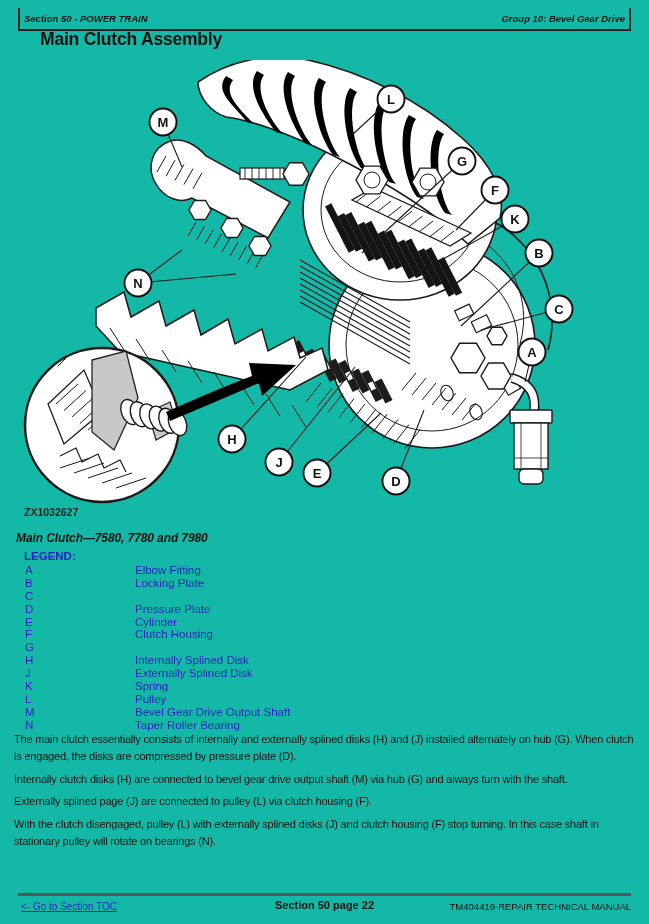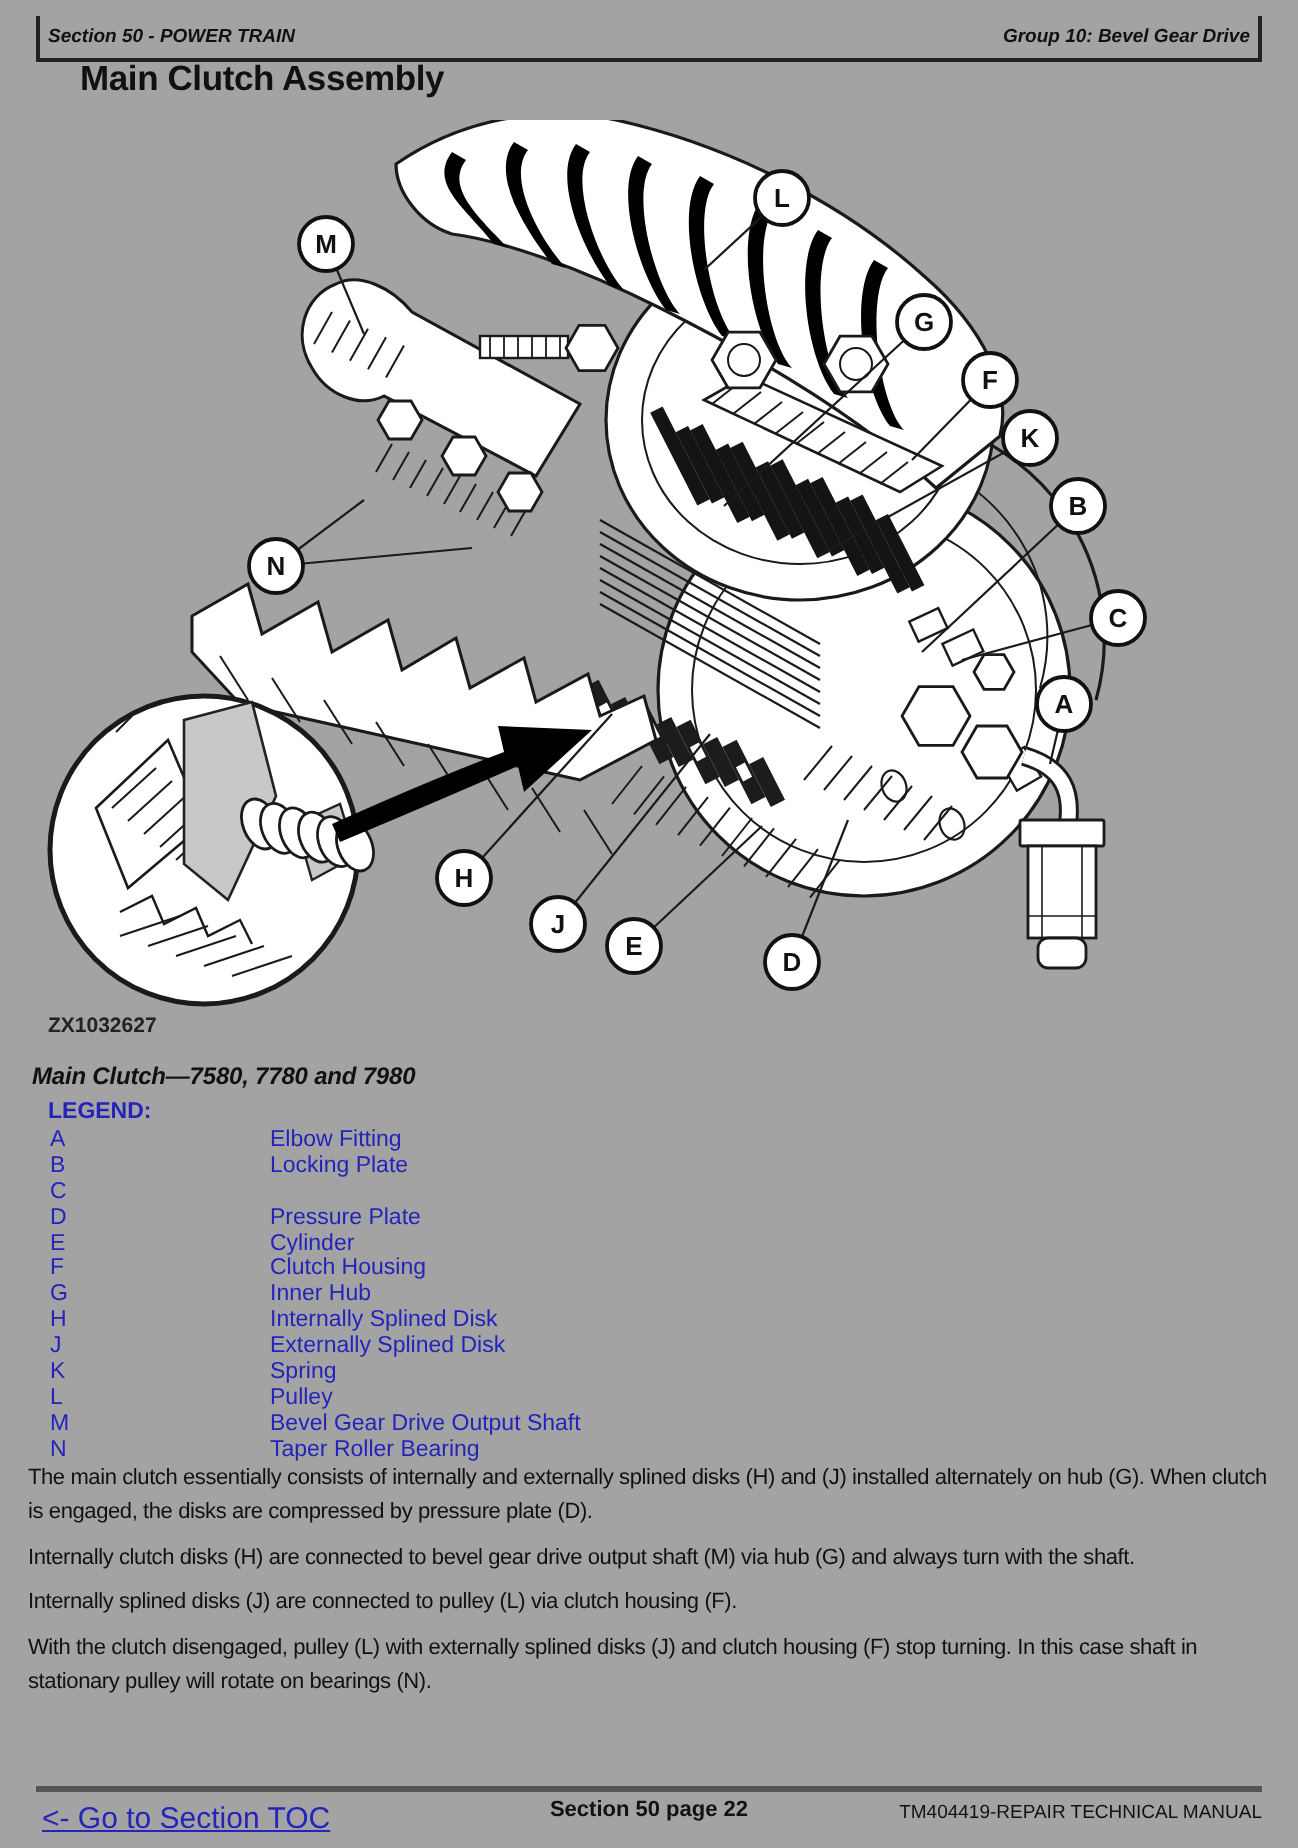--- a/index.html
+++ b/index.html
@@ -1,18 +1,18 @@
 <!DOCTYPE html>
 <html style="--blue: #2424bb; --ink: #111111;"><head>
 <meta charset="utf-8">
 <style>
   :root{ --blue:#2424bb; --ink:#111; }
   html,body{margin:0;padding:0;background:#fff;}
   body{font-family:"Liberation Sans", sans-serif; color:var(--ink);}
-  #page{position:relative;width:649px;height:924px;background:#a3a3a3;overflow:hidden;border-right:1px solid #c9c9c9;border-bottom:1px solid #c9c9c9;}
+  #page{position:relative;width:649px;height:924px;background:#14b8a6;overflow:hidden;border-right:1px solid #c9c9c9;border-bottom:1px solid #c9c9c9;}
 
   
   #hdr{position:absolute;left:18px;top:8px;width:613px;height:23px;
        border-left:2px solid #222;border-right:2px solid #222;border-bottom:2px solid #222;
        display:flex;justify-content:space-between;align-items:center;padding:0 4px;box-sizing:border-box;}
   #hdr span{font-size:9.5px;font-weight:bold;font-style:italic;white-space:nowrap;}
 
   
   #title{position:absolute;left:40px;top:29px;font-size:17.5px;font-weight:bold;letter-spacing:-0.2px;}
 
@@ -30,21 +30,21 @@
   .legend-key{width:110px;flex:0 0 110px;}
   .legend-label{flex:1;}
 
   
   #paragraphs{position:absolute;left:14px;top:731px;width:624px;font-size:11px;line-height:17px;letter-spacing:-0.2px;}
   #paragraphs p{margin:0 0 5.5px 0;}
 
   
   #footrule{position:absolute;left:18px;top:893px;width:613px;height:3px;background:#555;}
   #footer{position:absolute;left:0;top:899px;width:649px;height:18px;}
-  #foot-left{position:absolute;left:21px;top:2px;font-size:15px;color:var(--blue);text-decoration:underline;cursor:pointer;}
+  #foot-left{position:absolute;left:21px;top:2px;font-size:10px;color:var(--blue);text-decoration:underline;cursor:pointer;}
   #foot-center{position:absolute;left:0;top:0;width:649px;text-align:center;font-size:11px;font-weight:bold;}
   #foot-right{position:absolute;right:18px;top:2px;font-size:9.5px;}
 </style>
 </head>
 <body>
 
 <div id="page">
 
   <div id="hdr">
     <span>Section 50 - POWER TRAIN</span>
@@ -372,21 +372,20 @@
       <div class="legend-row">
         <span class="legend-key">E</span>
         <span class="legend-label">Cylinder</span>
       </div>
       <div class="legend-row">
         <span class="legend-key">F</span>
         <span class="legend-label">Clutch Housing</span>
       </div>
       <div class="legend-row">
         <span class="legend-key">G</span>
-        <span class="legend-label">Inner Hub</span>
       </div>
       <div class="legend-row">
         <span class="legend-key">H</span>
         <span class="legend-label">Internally Splined Disk</span>
       </div>
       <div class="legend-row">
         <span class="legend-key">J</span>
         <span class="legend-label">Externally Splined Disk</span>
       </div>
       <div class="legend-row">
@@ -403,21 +402,21 @@
       </div>
       <div class="legend-row">
         <span class="legend-key">N</span>
         <span class="legend-label">Taper Roller Bearing</span>
       </div>
     </div>
 
   <div id="paragraphs">
       <p>The main clutch essentially consists of internally and externally splined disks (H) and (J) installed alternately on hub (G). When clutch is engaged, the disks are compressed by pressure plate (D).</p>
       <p>Internally clutch disks (H) are connected to bevel gear drive output shaft (M) via hub (G) and always turn with the shaft.</p>
-      <p>Internally splined disks (J) are connected to pulley (L) via clutch housing (F).</p>
+      <p>Externally splined page (J) are connected to pulley (L) via clutch housing (F).</p>
       <p>With the clutch disengaged, pulley (L) with externally splined disks (J) and clutch housing (F) stop turning. In this case shaft in stationary pulley will rotate on bearings (N).</p>
     </div>
 
   <div id="footrule"></div>
   <div id="footer">
     <a id="foot-left">&lt;- Go to Section TOC</a>
     <div id="foot-center">Section 50 page 22</div>
     <div id="foot-right">TM404419-REPAIR TECHNICAL MANUAL</div>
   </div>
 </div>

